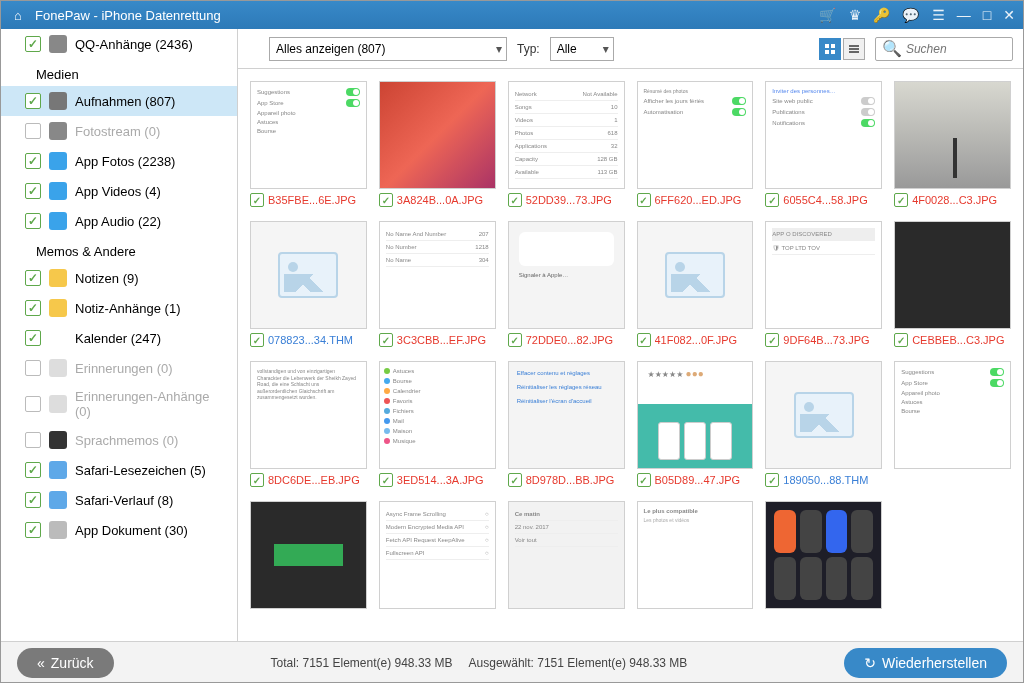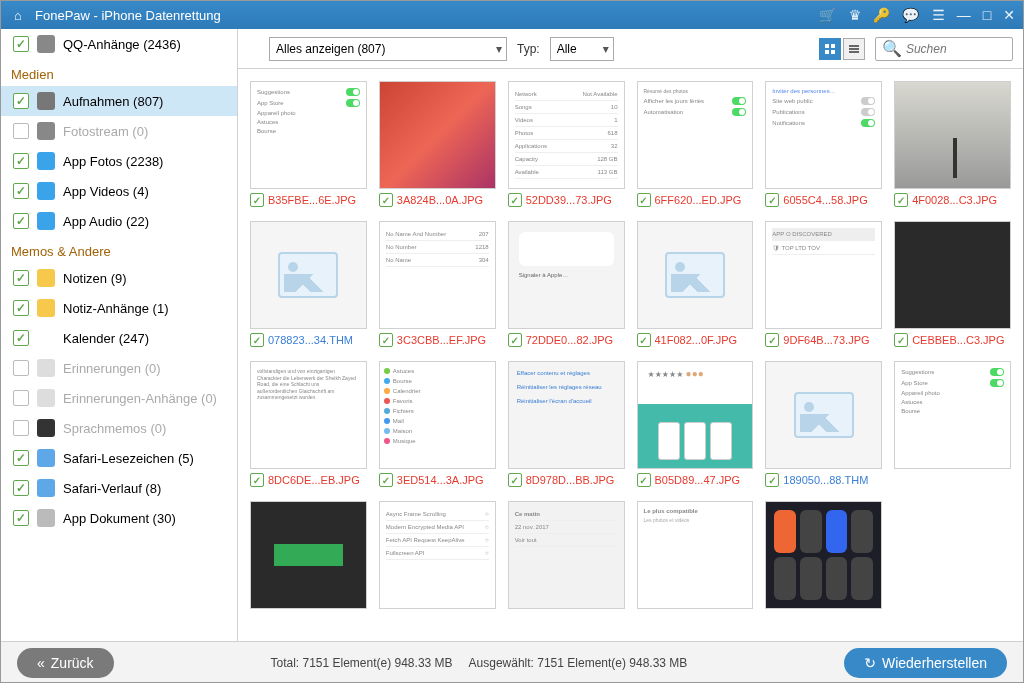--- a/index.html
+++ b/index.html
@@ -10,23 +10,23 @@
 .titlebar .home-icon { width: 18px; height: 18px; margin-right: 8px; display: flex; align-items: center; justify-content: center; }
 .titlebar .title { flex: 1; }
 .titlebar .tb-icons { display: flex; gap: 12px; align-items: center; }
 .titlebar .tb-icon { cursor: pointer; font-size: 14px; opacity: 0.9; }
 
 
 .main { display: flex; height: 612px; }
 
 
 .sidebar { width: 237px; border-right: 1px solid #d0d0d0; overflow-y: auto; background: #fff; }
-.sidebar .item { display: flex; align-items: center; padding: 6px 12px; font-size: 13px; cursor: pointer; gap: 8px; }
+.sidebar .item { display: flex; align-items: center; padding: 6px 24px; font-size: 13px; cursor: pointer; gap: 8px; }
 .sidebar .item.selected { background: #cde7f7; }
-.sidebar .section-header { padding: 8px 10px 4px; font-size: 13px; color: #a16207; font-weight: normal; }
+.sidebar .section-header { padding: 8px 10px 4px; font-size: 13px; color: #000000; font-weight: normal; margin-left: 25px; }
 .sidebar .cb { width: 16px; height: 16px; border: 1px solid #5fa84b; border-radius: 2px; background: #fff; display: flex; align-items: center; justify-content: center; flex-shrink: 0; }
 .sidebar .cb.checked::after { content: "✓"; color: #5fa84b; font-size: 12px; font-weight: bold; }
 .sidebar .cb.unchecked { border-color: #bbb; }
 .sidebar .icon-s { width: 18px; height: 18px; border-radius: 3px; flex-shrink: 0; display: flex; align-items: center; justify-content: center; font-size: 10px; color: #fff; }
 .sidebar .dim { color: #aaa; }
 
 
 .content { flex: 1; display: flex; flex-direction: column; }
 .toolbar { height: 40px; border-bottom: 1px solid #d0d0d0; display: flex; align-items: center; padding: 0 10px; gap: 10px; }
 .dropdown { height: 24px; border: 1px solid #aaa; background: #fff; font-size: 12px; padding: 0 20px 0 6px; position: relative; display: flex; align-items: center; }

